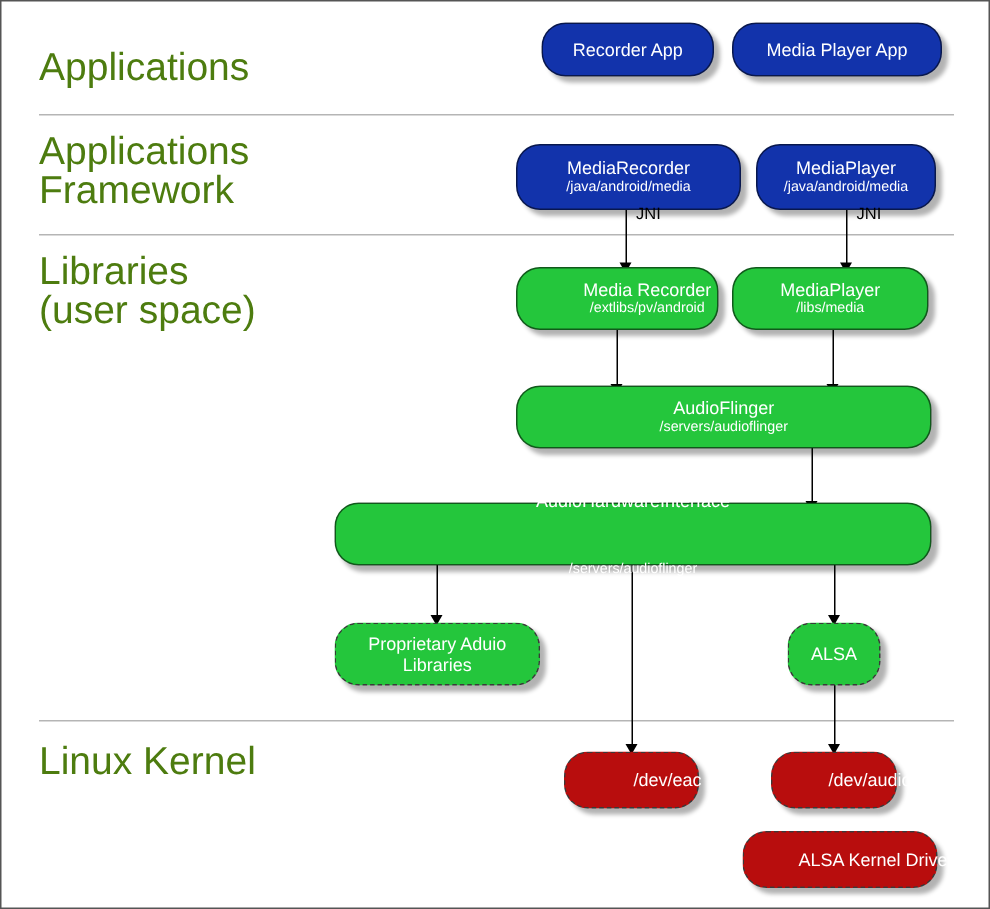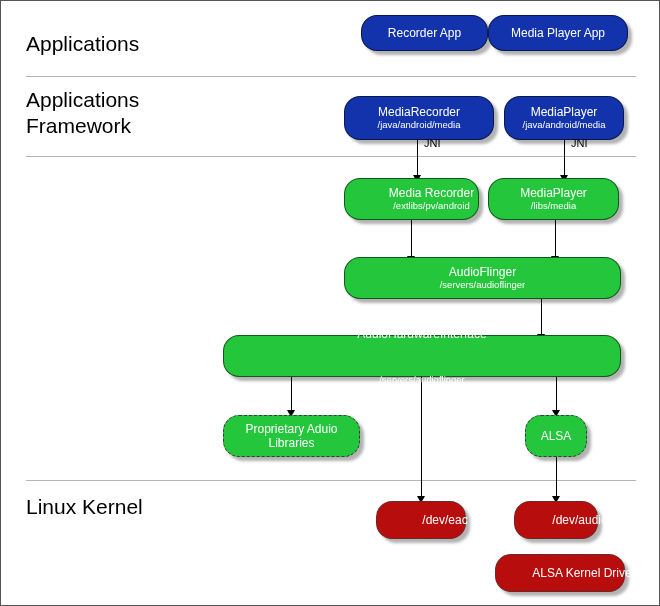--- a/index.html
+++ b/index.html
@@ -17,22 +17,22 @@
     height: 606px;
     background: #ffffff;
     border: 1px solid #555555;
     box-sizing: border-box;
     overflow: hidden;
   }
 
   
   .layer-label {
     position: absolute;
-    color: #000000;
-    font-size: 21px;
+    color: #4d7c0f;
+    font-size: 26px;
     line-height: 26px;
     white-space: pre-line;
     letter-spacing: 0px;
   }
 
   
   .divider {
     position: absolute;
     height: 0;
     border-top: 1px solid #b5b5b5;
@@ -102,20 +102,22 @@
 
   <div class="divider" style="left:25px; top:75px; width:610px;"></div>
   <div class="divider" style="left:25px; top:155px; width:610px;"></div>
   <div class="divider" style="left:25px; top:479px; width:610px;"></div>
 
   <div class="layer-label" style="left:25px; top:30px;">Applications</div>
 
   <div class="layer-label" style="left:25px; top:86px;">Applications
 Framework</div>
 
+  <div class="layer-label" style="left:25px; top:166px;"> Libraries
+(user space)</div>
 
   <div class="layer-label" style="left:25px; top:493px;">Linux Kernel</div>
 
   <div class="vline" style="left:416px; top:138px; height:42px;"></div>
   <div class="arrowhead" style="left:412px; top:174px;"></div>
   <div class="edge-label" style="left:423px; top:136px;">JNI</div>
 
   <div class="vline" style="left:563px; top:138px; height:42px;"></div>
   <div class="arrowhead" style="left:559px; top:174px;"></div>
   <div class="edge-label" style="left:570px; top:136px;">JNI</div>
@@ -134,21 +136,21 @@
 
   <div class="vline" style="left:555px; top:373px; height:42px;"></div>
   <div class="arrowhead" style="left:551px; top:409px;"></div>
 
   <div class="vline" style="left:420px; top:373px; height:128px;"></div>
   <div class="arrowhead" style="left:416px; top:495px;"></div>
 
   <div class="vline" style="left:555px; top:455px; height:46px;"></div>
   <div class="arrowhead" style="left:551px; top:495px;"></div>
 
-  <div class="node blue" style="left:360px; top:14px; width:127px; height:36px;">
+  <div class="node blue" style="left:360px; top:14px; width:115px; height:36px;">
     <div class="title">Recorder App</div>
   </div>
 
   <div class="node blue" style="left:487px; top:14px; width:140px; height:36px;">
     <div class="title">Media Player App</div>
   </div>
 
   <div class="node blue" style="left:343px; top:95px; width:150px; height:44px;">
     <div class="title">MediaRecorder</div>
     <div class="sub">/java/android/media</div>

